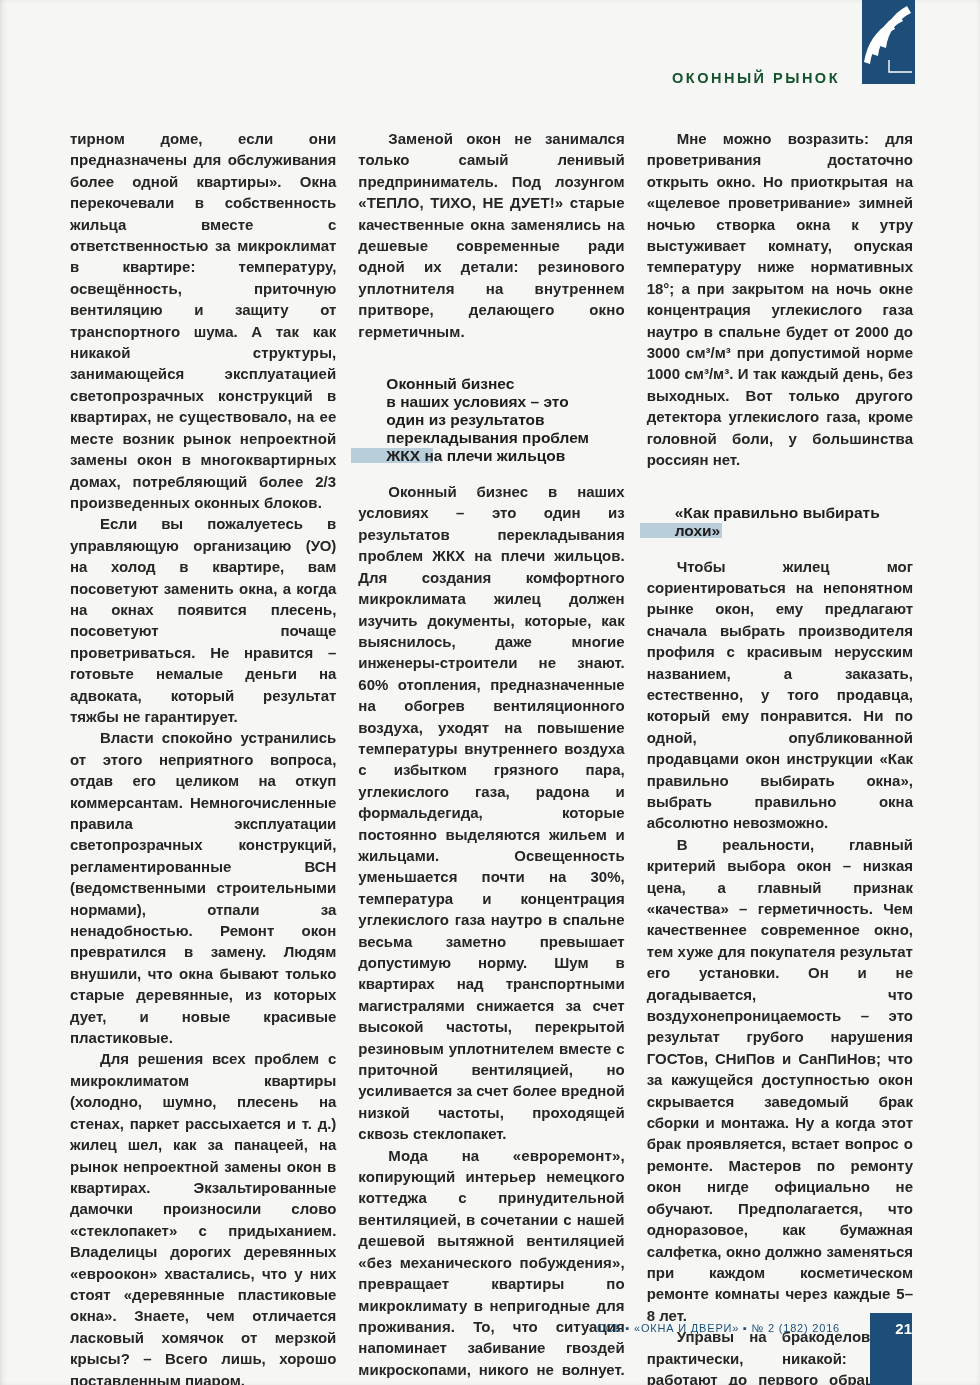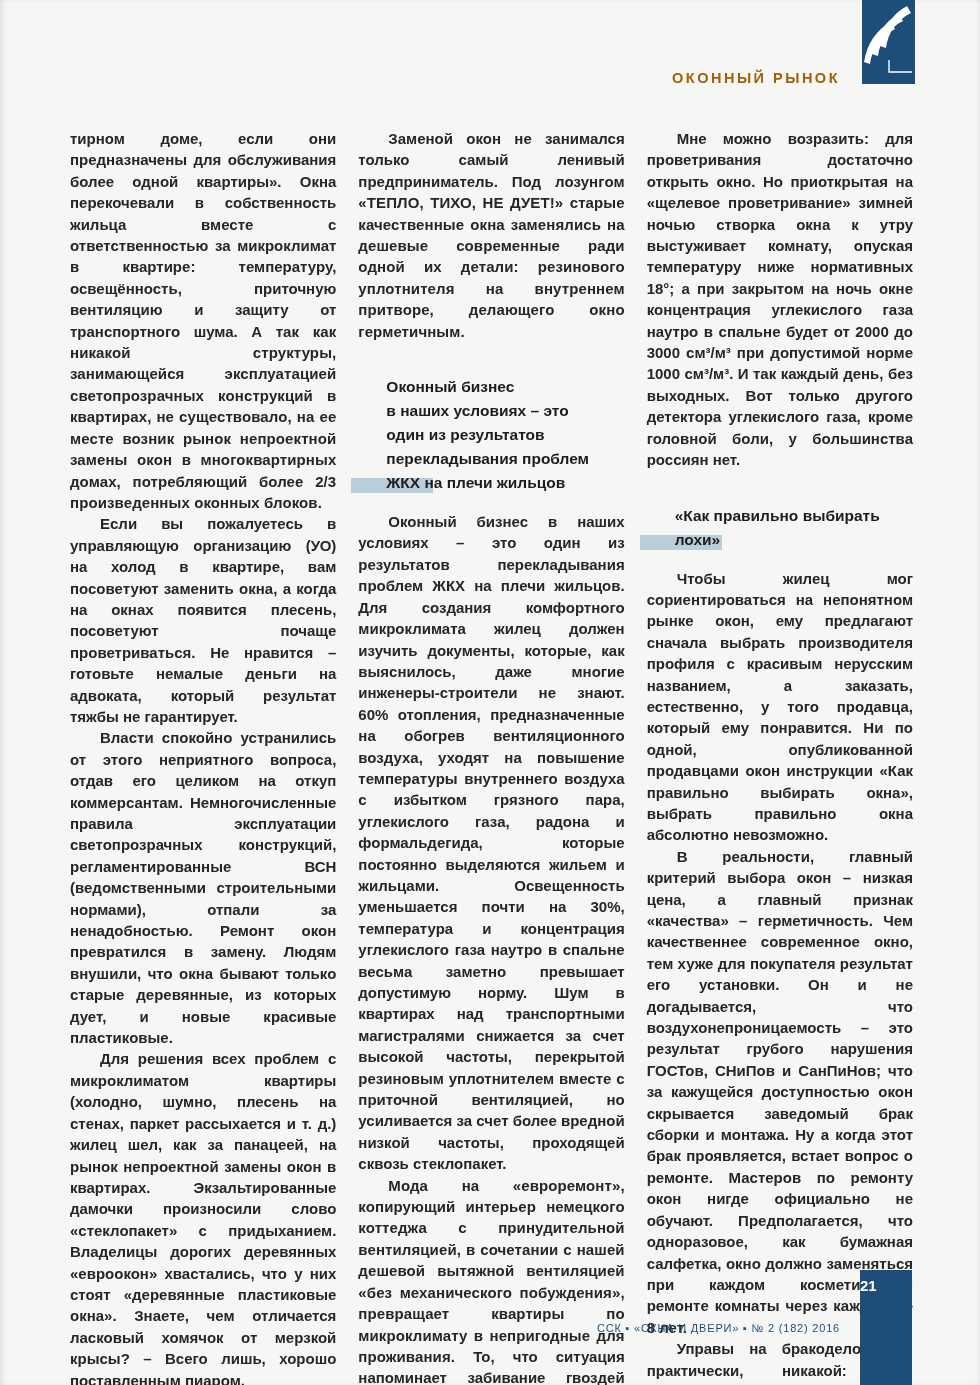--- a/index.html
+++ b/index.html
@@ -11,21 +11,21 @@
     overflow:hidden;
     font-family:"Liberation Sans","DejaVu Sans",sans-serif;
     color:#262626;
     box-shadow:inset 4px 0 10px -6px rgba(0,0,0,.25), inset -3px 0 8px -6px rgba(0,0,0,.18);
   }
   
   .hdr{position:absolute;top:0;left:0;right:0;height:95px;}
   .section-title{
     position:absolute;top:70px;right:140px;
     font-size:14.5px;font-weight:bold;letter-spacing:2.5px;
-    color:#a16207;white-space:nowrap;
+    color:#14532d;white-space:nowrap;
   }
   .logo-box{
     position:absolute;top:0;right:65px;
     width:53px;height:84px;background:#1d4e79;
   }
   
   .cols{
     position:absolute;top:128px;left:70px;right:67px;
     display:flex;gap:22px;
   }
@@ -37,40 +37,40 @@
     hyphens:auto;-webkit-hyphens:auto;
   }
   .para.indent{text-indent:30px;}
   .run-regular{font-weight:bold;font-style:normal;}
   .run-bold{font-weight:bold;letter-spacing:.1px;}
   .run-italic{font-style:italic;}
   .subheading{
     position:relative;
     margin:33px 0 16px;
     padding-left:28px;
-    font-size:15.5px;font-weight:bold;line-height:24px;
+    font-size:15.5px;font-weight:bold;line-height:18px;
     white-space:pre-line;
     color:#1d1d1d;
   }
   .h-text{position:relative;z-index:1;}
   .hl-bar{
     position:absolute;left:-7px;bottom:2px;
     width:82px;height:15px;
     background:#b9cedb;z-index:0;
   }
   
   .ftr-line{
     position:absolute;right:140px;top:1322px;
     font-size:11px;letter-spacing:.8px;
     color:#19507f;white-space:nowrap;
   }
   .page-num-box{
-    position:absolute;right:68px;top:1270px;bottom:0;
-    width:52px;background:#1d4e79;
-    text-align:left;
+    position:absolute;right:68px;top:1313px;bottom:0;
+    width:42px;background:#1d4e79;
+    text-align:right;
   }
   .page-num-box span{
     display:inline-block;margin-top:7px;
     color:#ffffff;font-weight:bold;font-size:15px;
   }
 </style>
 </head>
 <body>
 
 <div class="page">

